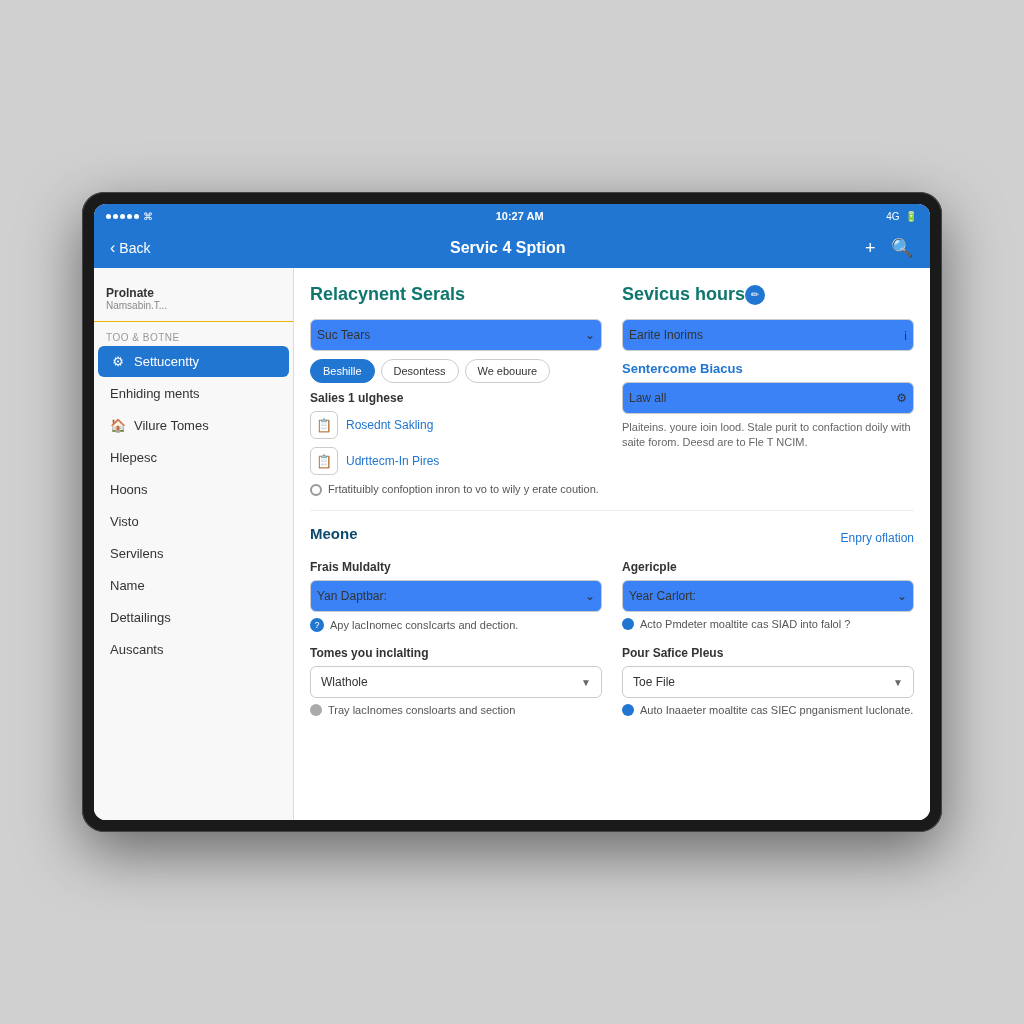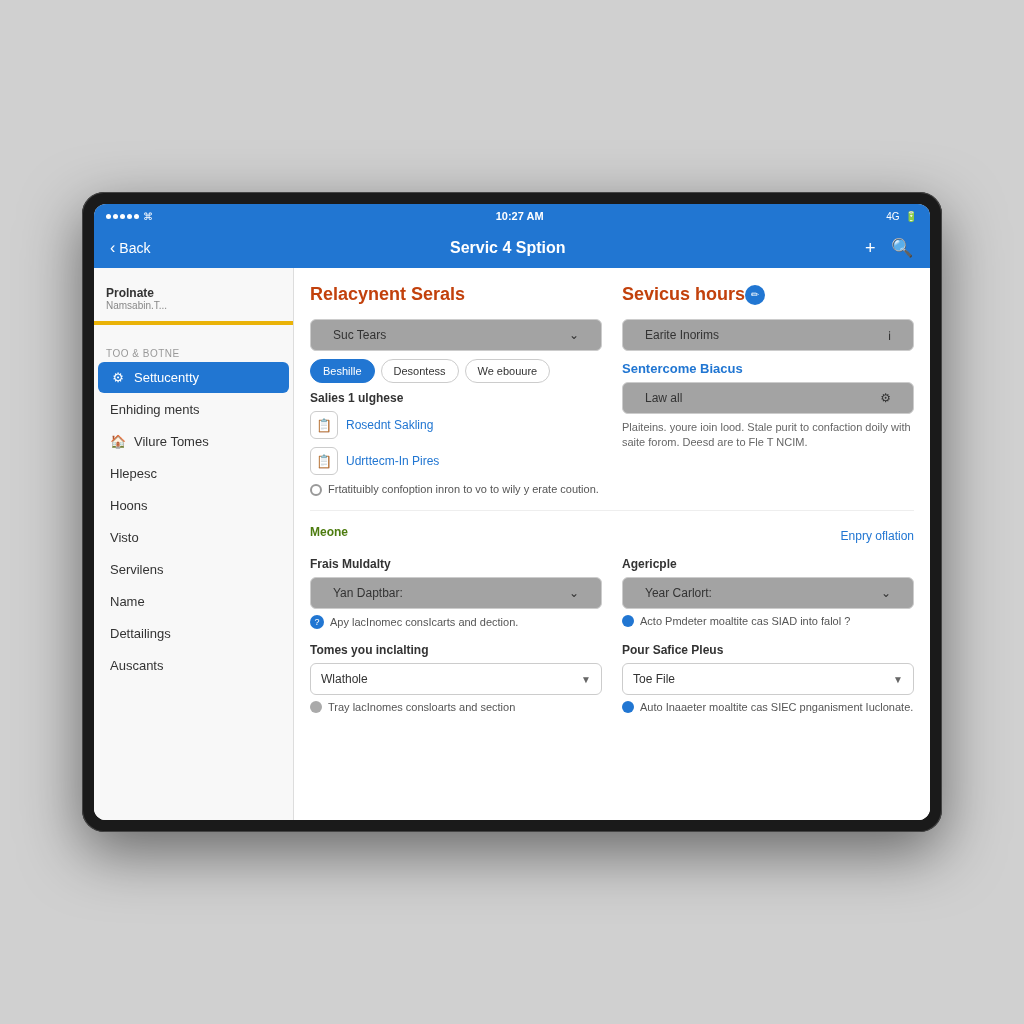--- a/index.html
+++ b/index.html
@@ -72,22 +72,22 @@
       width: 200px;
       background: #f8f8f8;
       border-right: 1px solid #ddd;
       flex-shrink: 0;
       overflow-y: auto;
       padding-top: 8px;
     }
 
     .sidebar-profile {
       padding: 10px 12px;
-      border-bottom: 4px solid #eab308;
-      margin-bottom: 17px;
+      border-bottom: 1px solid #eab308;
+      margin-bottom: 4px;
     }
     .sidebar-profile-name { font-size: 12px; font-weight: 600; color: #333; }
     .sidebar-profile-sub { font-size: 10px; color: #888; }
 
     .sidebar-section-label {
       font-size: 10px; color: #999; padding: 6px 12px 2px;
       text-transform: uppercase; letter-spacing: 0.5px;
     }
 
     .sidebar-item {
@@ -111,21 +111,21 @@
     .content-panel {
       flex: 1;
       background: white;
       overflow-y: auto;
       padding: 16px;
     }
 
     .section-header {
       font-size: 18px;
       font-weight: 700;
-      color: #c2410c;
+      color: #0f766e;
       margin-bottom: 14px;
     }
 
     .two-col {
       display: grid;
       grid-template-columns: 1fr 1fr;
       gap: 20px;
       margin-bottom: 14px;
     }
 
@@ -134,27 +134,27 @@
       font-weight: 600;
       color: #333;
       margin-bottom: 6px;
     }
 
     .field-input {
       width: 100%;
       height: 32px;
       border: 1px solid #ccc;
       border-radius: 6px;
-      padding: 0 22px;
+      padding: 0 6px;
       font-size: 12px;
       color: #333;
       display: flex;
       align-items: center;
       justify-content: space-between;
-      background: #a3a3a3;
+      background: #3b82f6;
       cursor: pointer;
     }
 
     .toggle-group {
       display: flex;
       gap: 6px;
     }
     .toggle-btn {
       padding: 5px 12px;
       border: 1px solid #ccc;
@@ -164,23 +164,23 @@
       background: white;
       color: #333;
     }
     .toggle-btn.active {
       background: #2176d2;
       color: white;
       border-color: #2176d2;
     }
 
     .sub-section-header {
-      font-size: 12px;
+      font-size: 15px;
       font-weight: 700;
-      color: #4d7c0f;
+      color: #0c4a6e;
       margin-bottom: 8px;
     }
 
     .choice-item {
       display: flex;
       align-items: center;
       gap: 8px;
       margin-bottom: 8px;
       cursor: pointer;
     }

